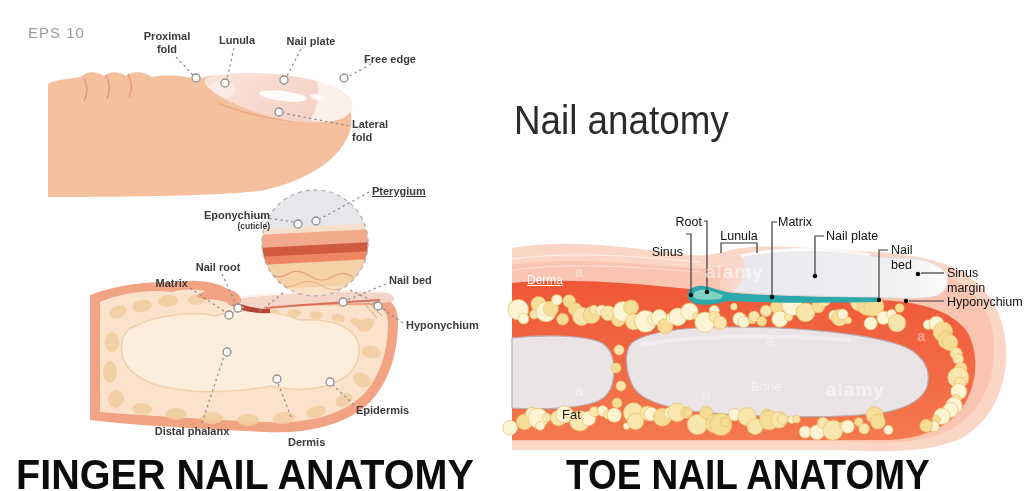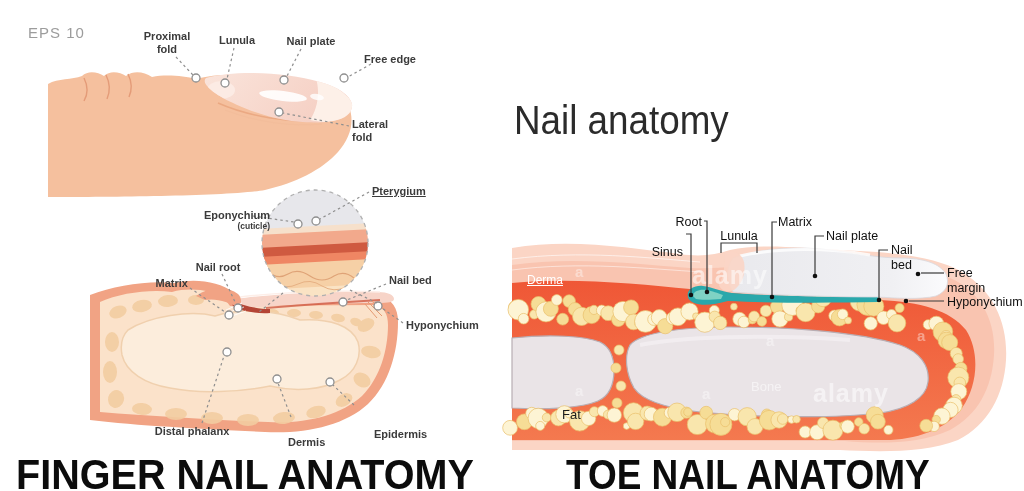--- a/index.html
+++ b/index.html
@@ -13,21 +13,21 @@
   .lb{font-weight:bold;font-size:11px;color:#3b3b3b;}
   .rb{font-size:12.5px;color:#101010;}
   .sub{display:block;font-size:8.5px;font-weight:bold;line-height:1;}
   .tissue-white{font-size:12px;color:#ffffff;text-decoration:underline;}
   .tissue-black{font-size:13px;color:#1c1c1c;}
   .tissue-ghost{font-size:13px;color:#ffffff;opacity:.55;}
   .eps{position:absolute;left:28px;top:24px;font-size:15px;color:#9c9c9c;letter-spacing:1px;}
   .wm-dreamstime{position:absolute;left:150px;top:197px;font-size:34px;color:#d8d3ce;opacity:.5;letter-spacing:2px;}
   .heading{position:absolute;left:514px;top:98px;font-size:40px;color:#2b2b2b;
            transform:scaleX(.92);transform-origin:left top;}
-  .wm-alamy{position:absolute;font-size:25px;font-weight:bold;color:#fff;opacity:.55;letter-spacing:1px;}
+  .wm-alamy{position:absolute;font-size:19px;font-weight:bold;color:#fff;opacity:.55;letter-spacing:1px;padding-left:13px;}
   .wm1{left:692px;top:261px;}
   .wm2{left:813px;top:379px;}
   .ghost-a{position:absolute;font-size:15px;font-weight:bold;color:#fff;opacity:.4;}
   .big-title{position:absolute;top:450px;font-size:43px;font-weight:800;color:#0c0c0c;
              white-space:nowrap;transform-origin:left top;}
   .t-left{left:16px;transform:scaleX(.92);}
   .t-right{left:566px;transform:scaleX(.86);}
 </style>
 </head>
 <body>
@@ -362,30 +362,30 @@
       <div class="lbl lb center" style="left: 311px; top: 35px;">Nail plate</div>
       <div class="lbl lb center" style="left: 390px; top: 53px;">Free edge</div>
       <div class="lbl lb" style="left: 352px; top: 118px;">Lateral
 fold</div>
       <div class="lbl lb right" style="left: 250px; top: 209px; margin-left: 20px;">Eponychium<span class="sub">(cuticle)</span></div>
       <div class="lbl lb" style="left: 372px; top: 185px; text-decoration: underline;">Pterygium</div>
       <div class="lbl lb right" style="left: 188px; top: 277px;">Matrix</div>
       <div class="lbl lb center" style="left: 218px; top: 261px;">Nail root</div>
       <div class="lbl lb" style="left: 389px; top: 274px;">Nail bed</div>
       <div class="lbl lb" style="left: 406px; top: 319px;">Hyponychium</div>
-      <div class="lbl lb" style="left: 374px; top: 404px; margin-top: 24px;">Epidermis</div>
+      <div class="lbl lb" style="left: 356px; top: 404px;">Epidermis</div>
       <div class="lbl lb" style="left: 288px; top: 436px;">Dermis</div>
       <div class="lbl lb center" style="left: 192px; top: 425px;">Distal phalanx</div>
       <div class="lbl rb right" style="left: 702px; top: 215px; padding-left: 36px;">Root</div>
       <div class="lbl rb right" style="left: 683px; top: 245px;">Sinus</div>
       <div class="lbl rb center" style="left: 739px; top: 229px;">Lunula</div>
       <div class="lbl rb" style="left: 778px; top: 215px;">Matrix</div>
       <div class="lbl rb" style="left: 826px; top: 229px;">Nail plate</div>
       <div class="lbl rb" style="left: 891px; top: 243px;">Nail bed</div>
-      <div class="lbl rb" style="left: 947px; top: 266px;">Free margin</div>
+      <div class="lbl rb" style="left: 947px; top: 266px;">Sinus margin</div>
       <div class="lbl rb" style="left: 947px; top: 295px;">Hyponychium</div>
       <div class="lbl tissue-white" style="left: 527px; top: 273px;">Derma</div>
       <div class="lbl tissue-black" style="left: 562px; top: 407px;">Fat</div>
       <div class="lbl tissue-ghost" style="left: 751px; top: 379px;">Bone</div>
       <div class="ghost-a" style="left: 575px; top: 263px;">a</div>
       <div class="ghost-a" style="left: 575px; top: 382px;">a</div>
       <div class="ghost-a" style="left: 702px; top: 385px;">a</div>
       <div class="ghost-a" style="left: 766px; top: 332px;">a</div>
       <div class="ghost-a" style="left: 917px; top: 327px;">a</div>
     </div>

